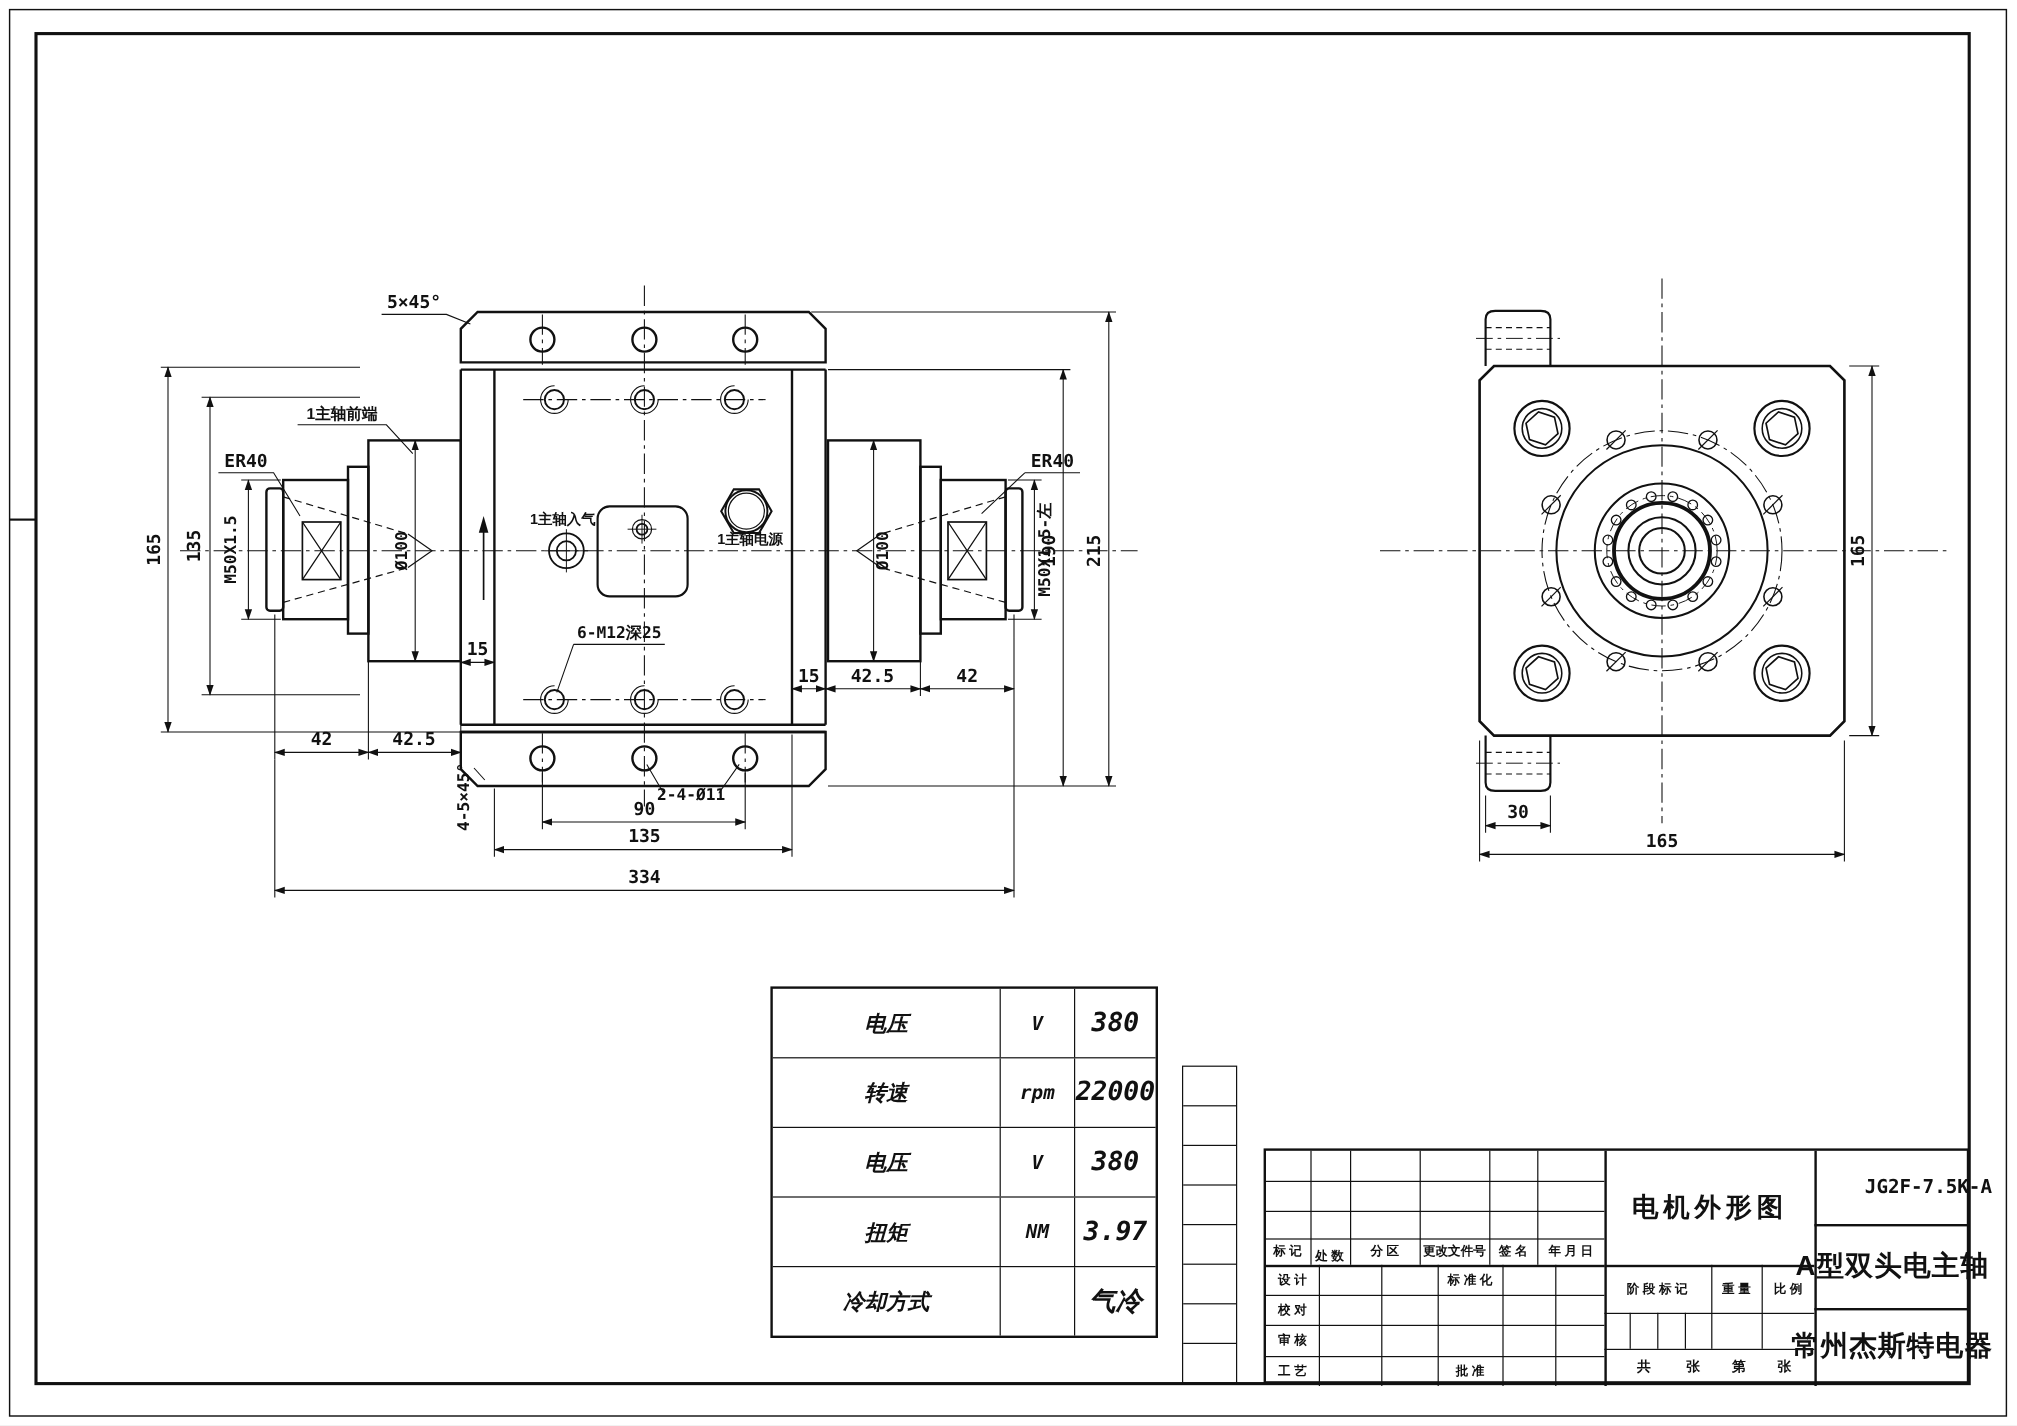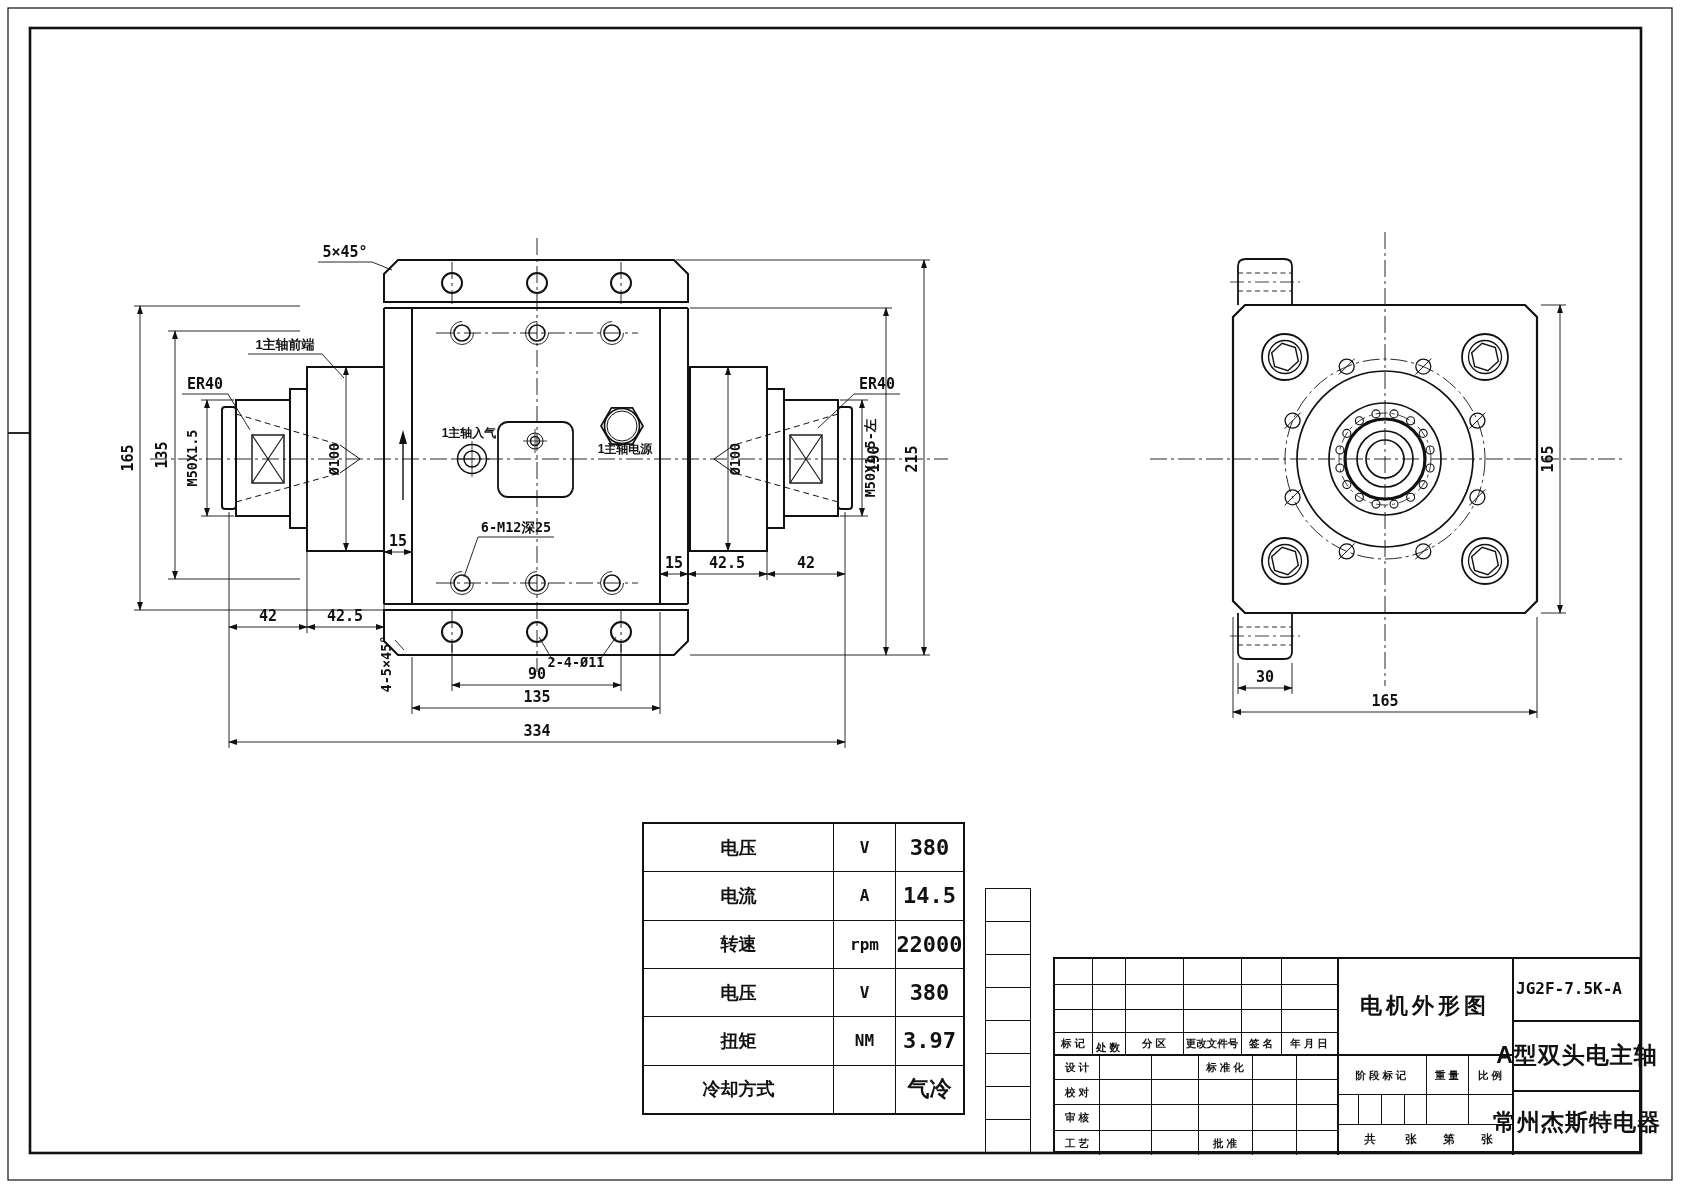--- a/index.html
+++ b/index.html
@@ -11,21 +11,21 @@
   .dims{font-family:"DejaVu Sans Mono",monospace;font-size:13.5px;font-weight:600;}
   .lbl{font-family:"Liberation Sans",sans-serif;font-size:13px;font-weight:700;}
   .lbl2{font-family:"Liberation Sans",sans-serif;font-size:12px;font-weight:700;}
   
   .ptable{position:absolute;left:642px;top:822px;width:323px;height:293px;
           border:2.5px solid #111;box-sizing:border-box;display:flex;flex-direction:column;}
   .ptitle{flex:0 0 33px;display:flex;align-items:center;justify-content:center;
           font-size:19px;font-weight:700;border-bottom:2px solid #111;box-sizing:border-box;}
   .prow{flex:1;display:flex;border-bottom:1.3px solid #111;box-sizing:border-box;}
   .prow:last-child{border-bottom:none;}
-  .pc{display:flex;align-items:center;justify-content:center;box-sizing:border-box;font-weight:600;}
+  .pc{display:flex;align-items:center;justify-content:center;box-sizing:border-box;font-weight:600;font-style:italic;}
   .pc.name{flex:0 0 190px;font-size:18px;border-right:1.3px solid #111;}
   .pc.unit{flex:0 0 62px;font-size:16px;border-right:1.3px solid #111;
            font-family:"DejaVu Sans Mono",monospace;}
   .pc.val{flex:1;font-size:22px;font-family:"DejaVu Sans Mono",monospace;}
   
   .strip{position:absolute;left:985px;top:888px;width:46px;height:265px;
          border:1.5px solid #111;box-sizing:border-box;display:flex;flex-direction:column;}
   .strip div{flex:1;border-bottom:1px solid #111;}
   .strip div:last-child{border-bottom:none;}
   .tblock{position:absolute;left:1053px;top:957px;width:588px;height:196px;
@@ -332,25 +332,20 @@
   </g>
 </svg>
 
 <div class="ptable">
   <div class="prow">
     <div class="pc name">电压</div>
     <div class="pc unit">V</div>
     <div class="pc val">380</div>
   </div>
   <div class="prow">
-    <div class="pc name">电流</div>
-    <div class="pc unit">A</div>
-    <div class="pc val">14.5</div>
-  </div>
-  <div class="prow">
     <div class="pc name">转速</div>
     <div class="pc unit">rpm</div>
     <div class="pc val">22000</div>
   </div>
   <div class="prow">
     <div class="pc name">电压</div>
     <div class="pc unit">V</div>
     <div class="pc val">380</div>
   </div>
   <div class="prow">
@@ -427,18 +422,18 @@
 
   <div class="tb-txt big" style="left:370px;top:47px">电机外形图</div>
   <div class="tb-txt h10" style="left:326px;top:116px">阶 段 标 记</div>
   <div class="tb-txt h10" style="left:392px;top:116px">重 量</div>
   <div class="tb-txt h10" style="left:435px;top:116px">比 例</div>
   <div class="tb-txt h11" style="left:315px;top:181px">共</div>
   <div class="tb-txt h11" style="left:356px;top:181px">张</div>
   <div class="tb-txt h11" style="left:394px;top:181px">第</div>
   <div class="tb-txt h11" style="left:432px;top:181px">张</div>
 
-  <div class="tb-txt model" style="left:514px;top:30px">JG2F-7.5K-A</div>
+  <div class="tb-txt model" style="left:552px;top:30px">JG2F-7.5K-A</div>
   <div class="tb-txt prod" style="left:522px;top:96px">A型双头电主轴</div>
   <div class="tb-txt prod" style="left:522px;top:163px">常州杰斯特电器</div>
 </div>
 
 </div>
 
 </body></html>

